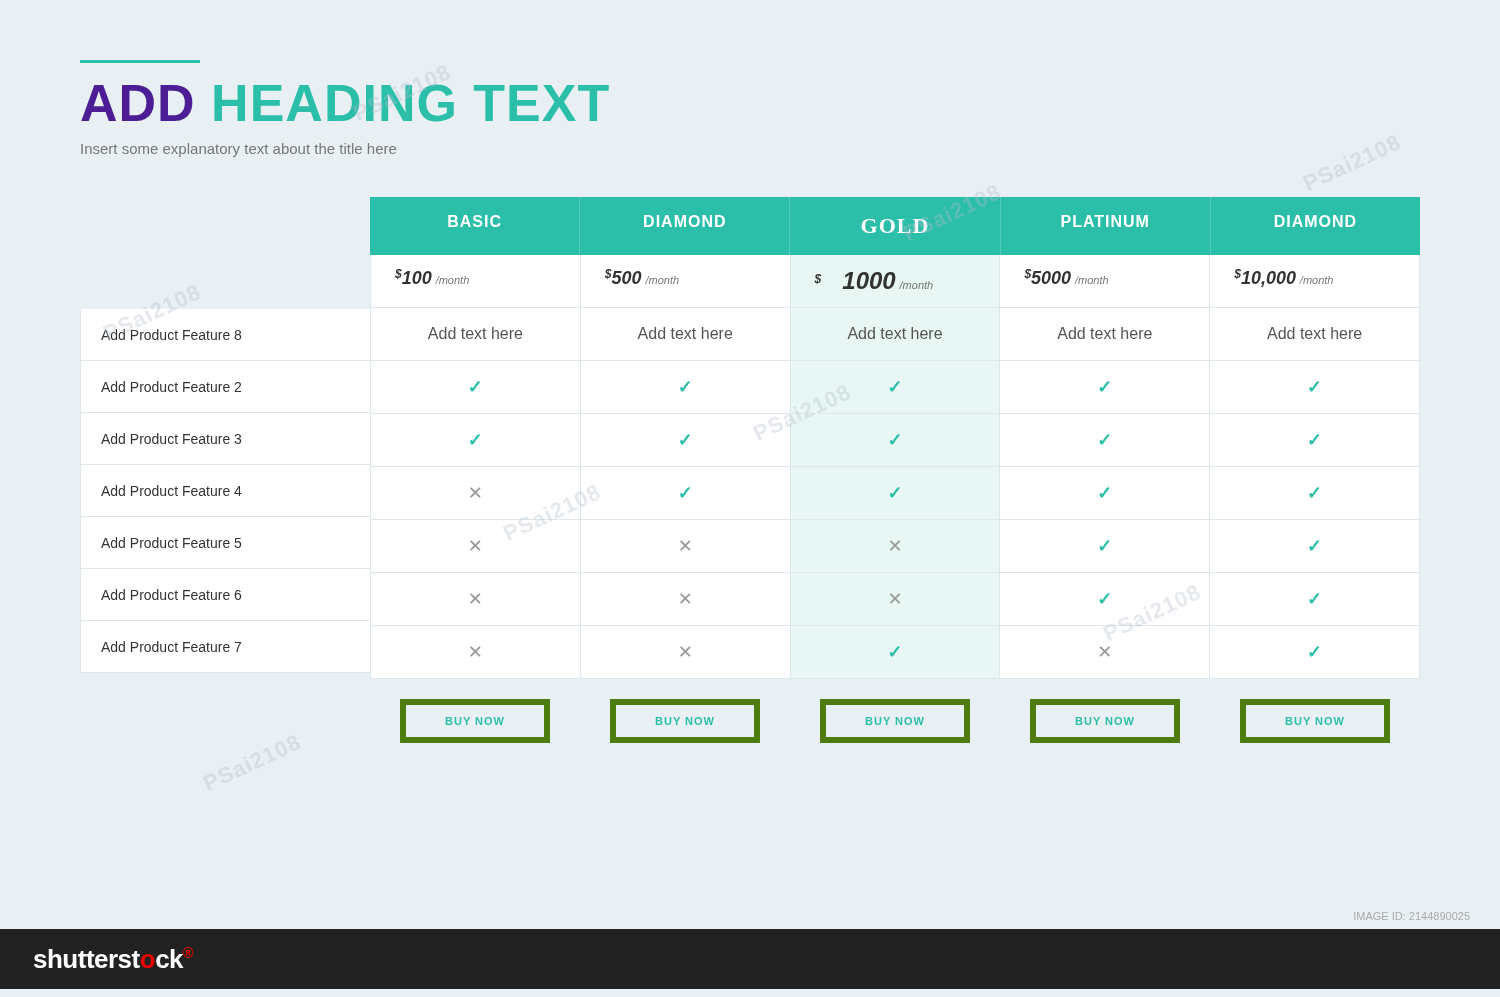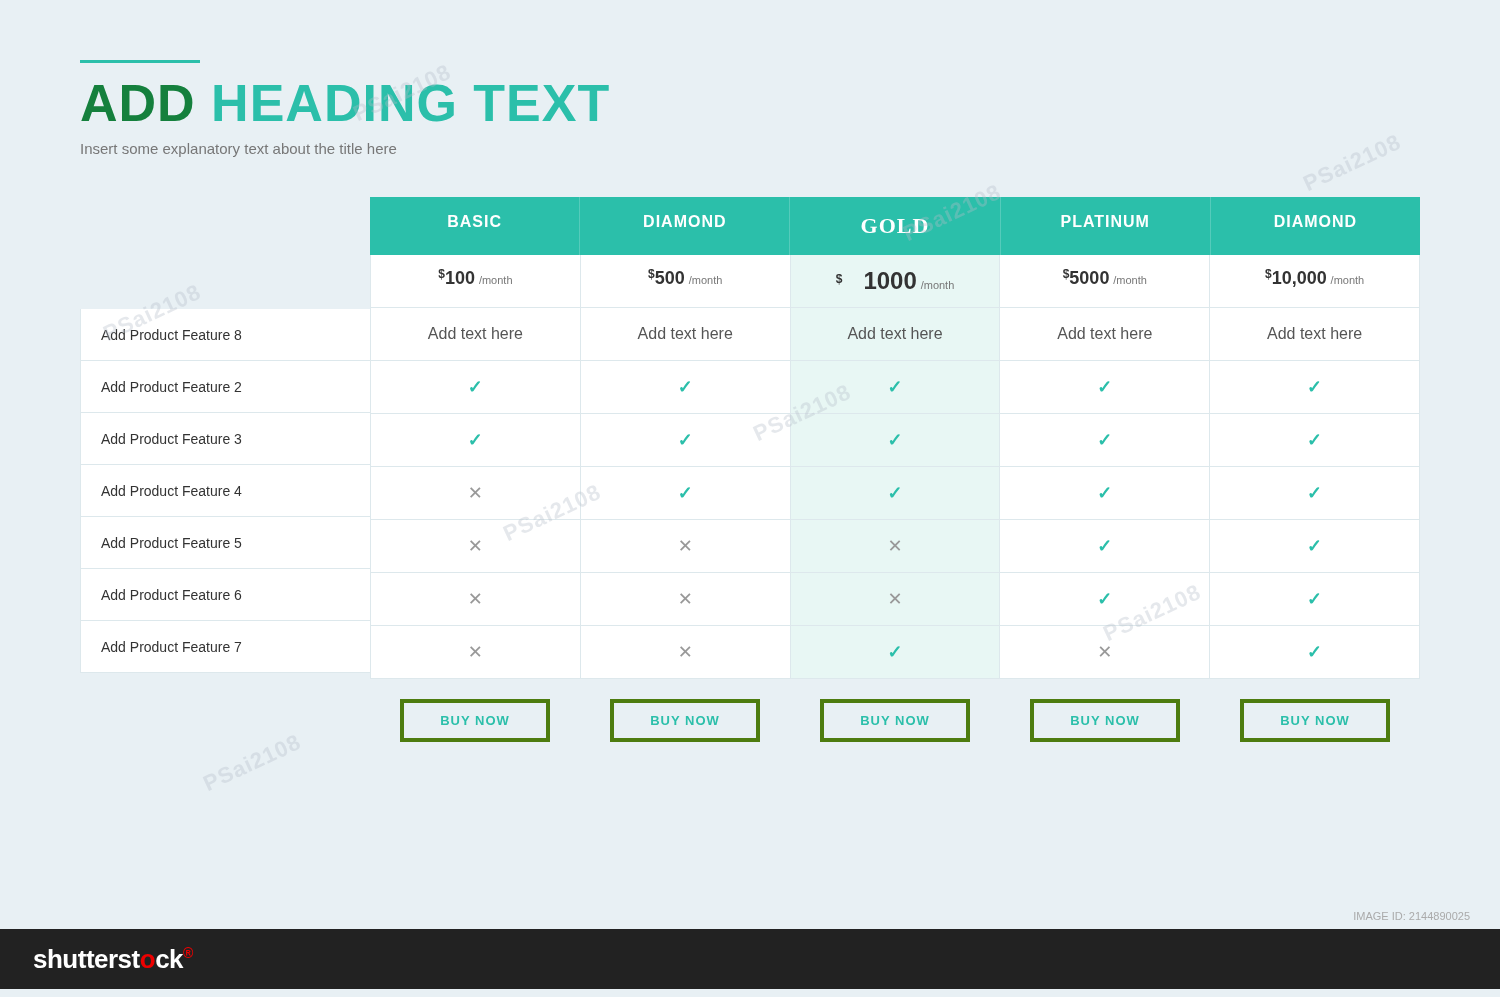--- a/index.html
+++ b/index.html
@@ -26,21 +26,21 @@
 
     .heading {
       font-size: 52px;
       font-weight: 900;
       letter-spacing: 1px;
       line-height: 1.1;
       margin-bottom: 8px;
     }
 
     .heading-add {
-      color: #15803d;
+      color: #4c1d95;
     }
 
     .heading-main {
       color: #2bbfaa;
     }
 
     .subheading {
       font-size: 15px;
       color: #777;
       margin-bottom: 40px;
@@ -118,25 +118,26 @@
 
     .price-row {
       display: flex;
       background: #fff;
       border: 1px solid #dde8ec;
       border-top: none;
     }
 
     .price-cell {
       flex: 1;
-      text-align: center;
+      text-align: left;
       padding: 12px 24px;
       border-right: 1px solid #dde8ec;
       font-size: 14px;
       color: #333;
+      font-style: italic;
     }
 
     .price-cell:last-child {
       border-right: none;
     }
 
     .price-cell.gold-col {
       background: #e8f7f4;
     }
 
@@ -219,25 +220,25 @@
 
     .buy-btn-wrapper {
       flex: 1;
       display: flex;
       align-items: center;
       justify-content: center;
       padding: 0 6px;
     }
 
     .buy-btn {
-      border: 4px solid #4d7c0f;
+      border: 6px solid #4d7c0f;
       background: transparent;
       color: #2bbfaa;
       font-weight: 700;
-      font-size: 13px;
+      font-size: 11px;
       letter-spacing: 1px;
       padding: 10px 22px;
       cursor: pointer;
       width: 100%;
       max-width: 150px;
     }
 
     
     .shutter-bar {
       position: absolute;

